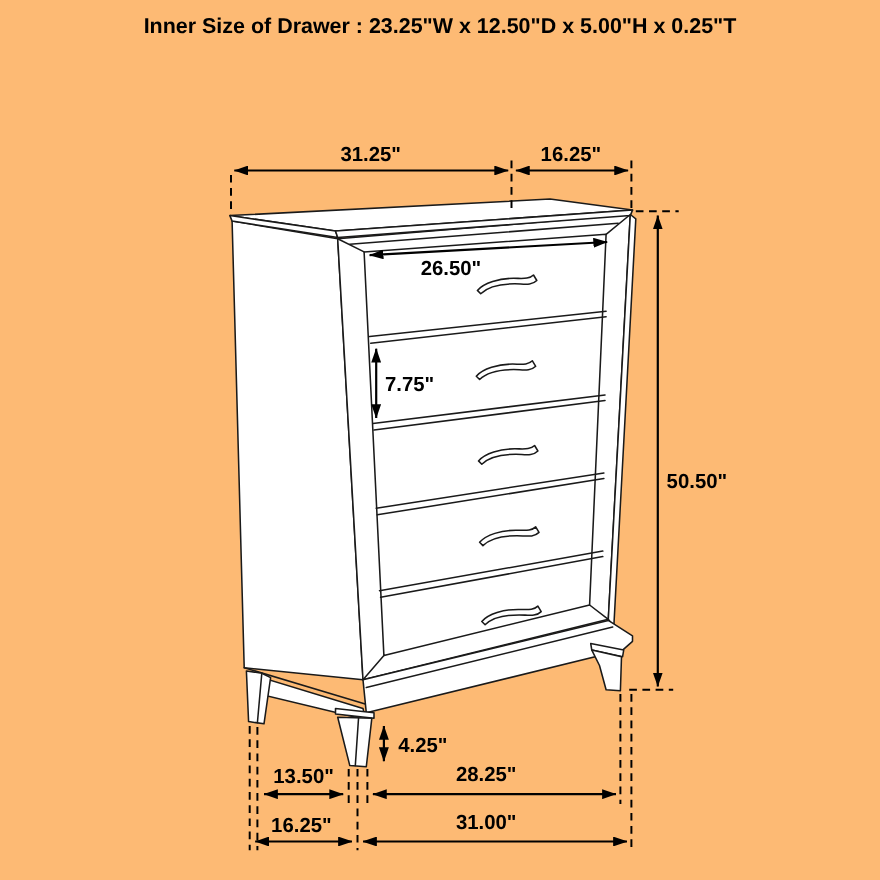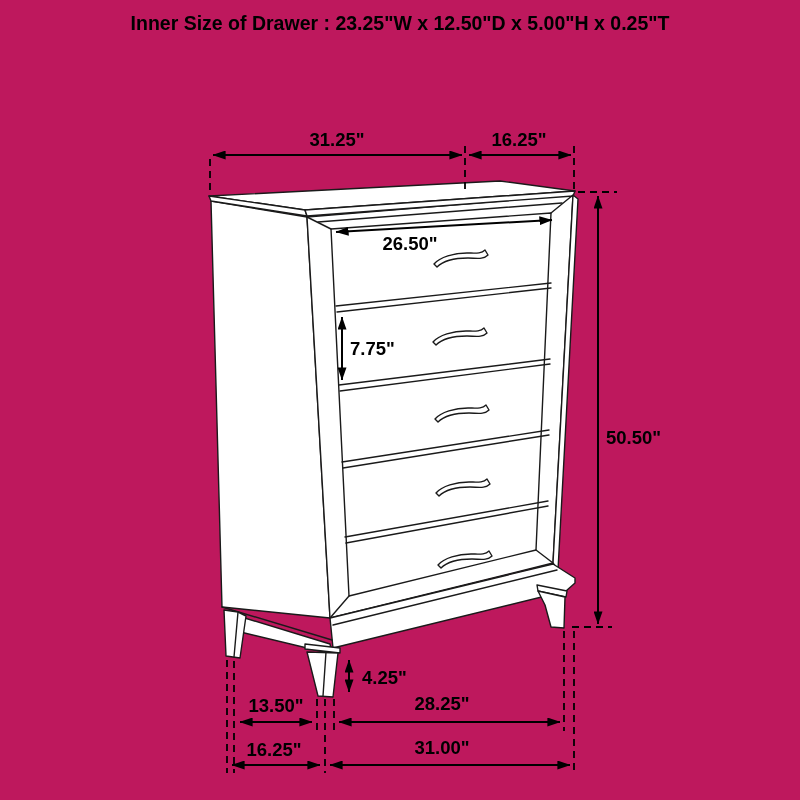--- a/index.html
+++ b/index.html
@@ -1,17 +1,17 @@
 <!DOCTYPE html>
 <html><head>
 <meta charset="utf-8">
 <style>
   html,body{margin:0;padding:0;background:#ffffff;}
   body{width:800px;height:800px;font-family:"Liberation Sans",sans-serif;}
-  .stage{position:relative;width:800px;height:800px;background:#be185d;overflow:hidden;}
+  .stage{position:relative;width:800px;height:800px;background:#fdba74;overflow:hidden;}
   svg{display:block;}
   text{font-family:"Liberation Sans","DejaVu Sans",sans-serif;font-weight:bold;fill:#000;}
   .title-text{font-size:19.5px;}
   .dim-text{font-size:18.5px;}
 </style>
 </head>
 <body>
 
 <div class="stage">
 <svg width="800" height="800" viewBox="0 0 800 800">

